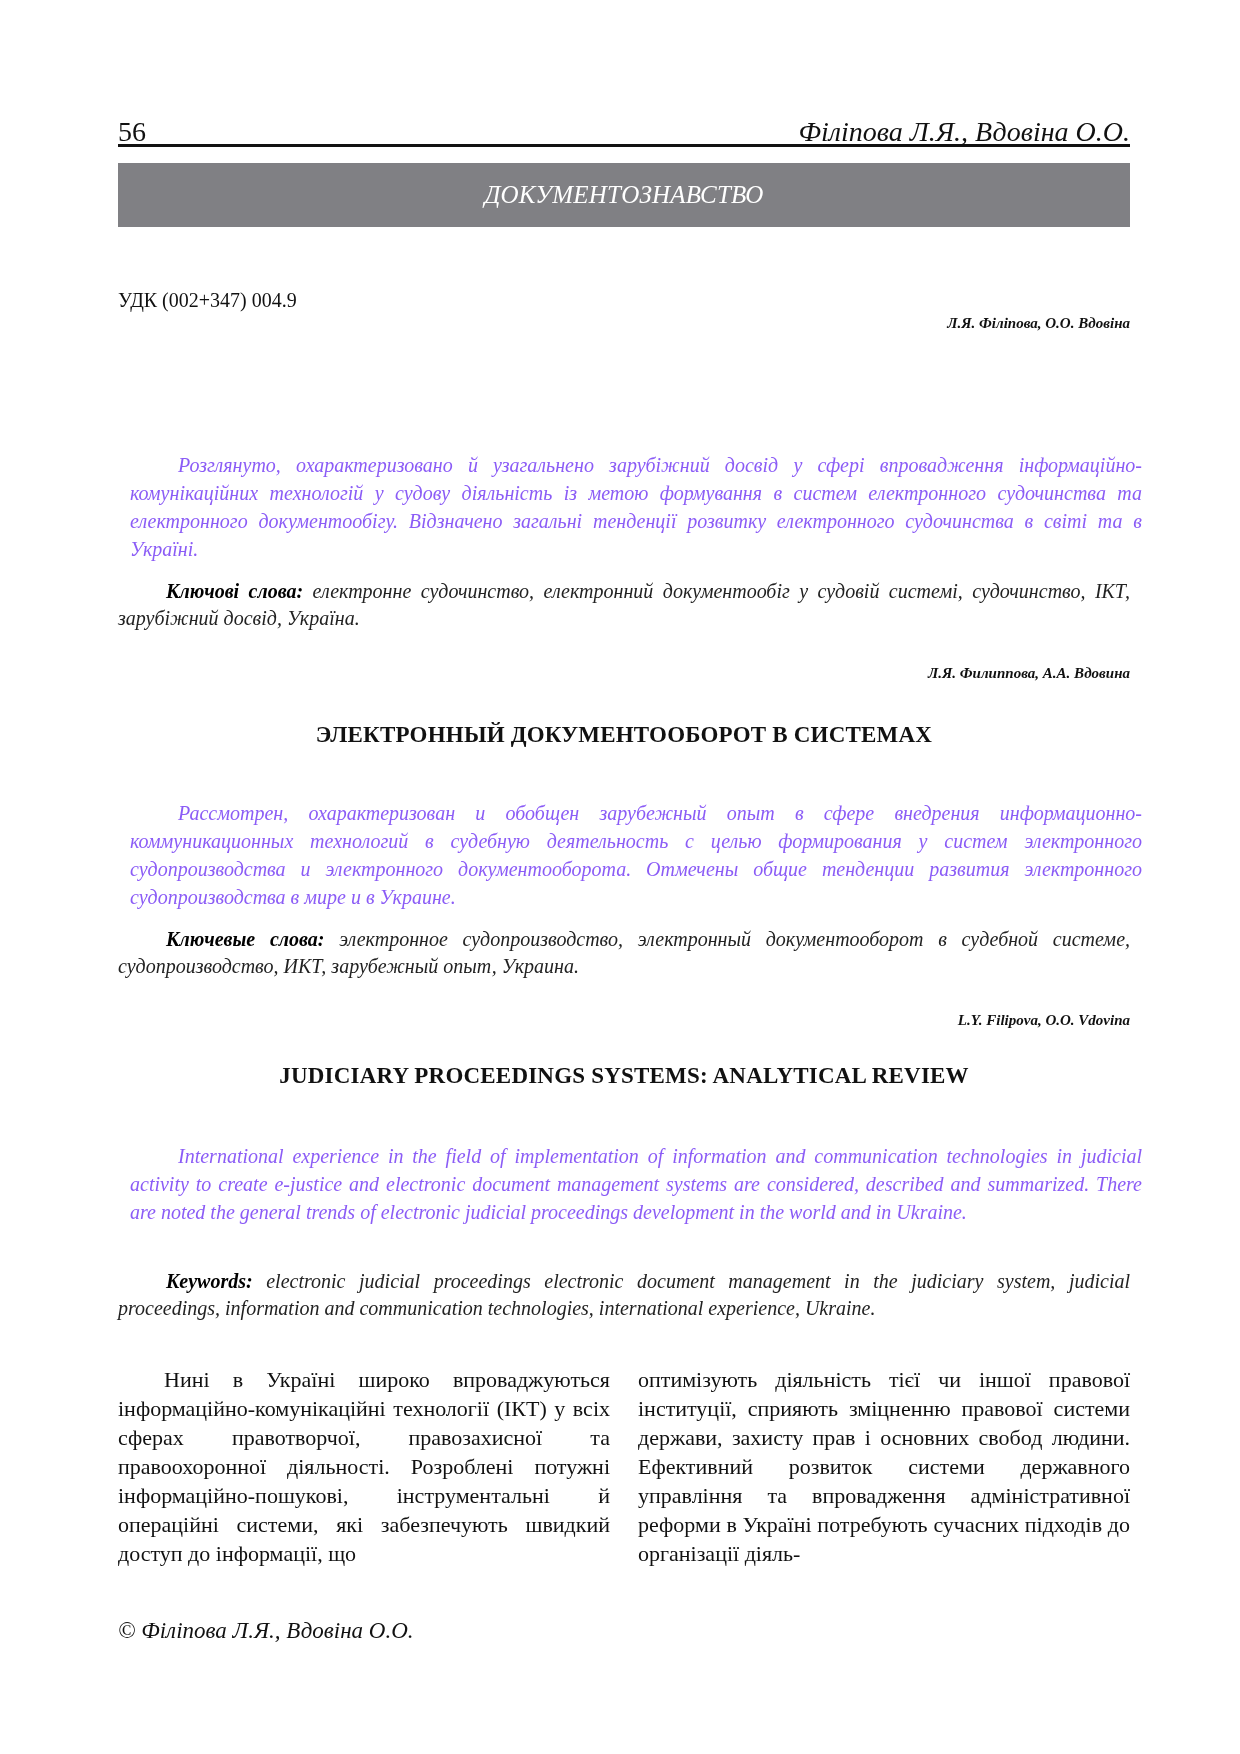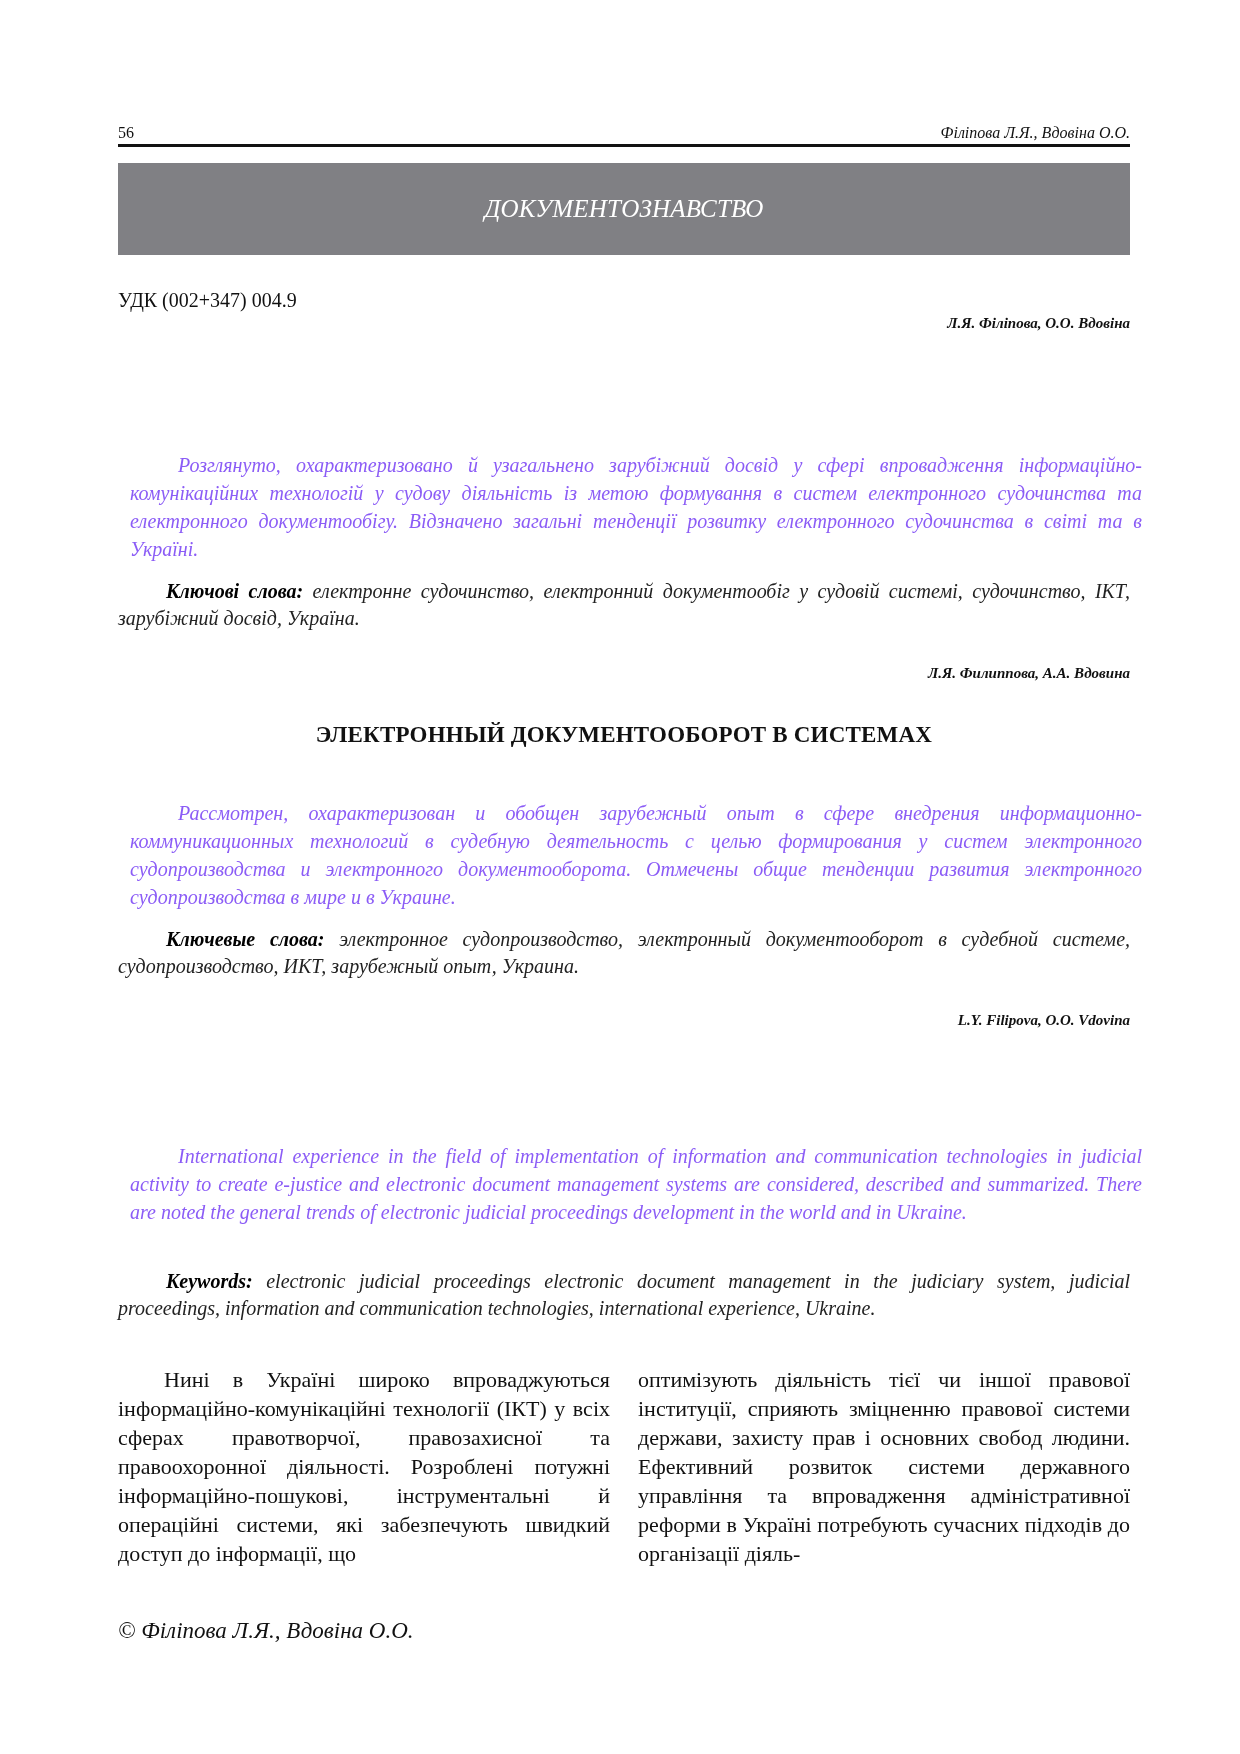--- a/index.html
+++ b/index.html
@@ -1,26 +1,26 @@
 <!DOCTYPE html>
 <html><head>
   <meta charset="utf-8">
   <style>
     html, body { margin: 0; padding: 0; background: #ffffff; }
     body { width: 1240px; height: 1754px; position: relative; overflow: hidden;
            font-family: "Liberation Serif", "DejaVu Serif", serif; color: #111; }
     .page { position: absolute; left: 118px; width: 1012px; top: 0; }
 
-    .running-head { position: absolute; top: 124px; left: 0; width: 1012px; height: 30px;
-                    font-size: 16px; text-align: center; }
+    .running-head { position: absolute; top: 116px; left: 0; width: 1012px; height: 30px;
+                    font-size: 28px; text-align: center; }
     .running-head .pno { position: absolute; left: 0; top: 0; }
     .running-head .auth { position: absolute; right: 0; top: 0; font-style: italic; }
     .head-rule { position: absolute; top: 144px; left: 0; width: 1012px; height: 3px; background: #111; }
 
-    .banner { position: absolute; top: 163px; left: 0; width: 1012px; height: 92px; background: #808084;
+    .banner { position: absolute; top: 163px; left: 0; width: 1012px; height: 64px; background: #808084;
               display: flex; align-items: center; justify-content: center; }
     .banner span { color: #fff; font-style: italic; font-size: 25px; letter-spacing: 0.2px; }
 
     .udk { position: absolute; top: 289px; left: 0; font-size: 20px; }
     .byline { position: absolute; right: 0; font-size: 15px; font-style: italic; font-weight: bold; }
     .title { position: absolute; left: 0; width: 1012px; text-align: center; font-weight: bold;
              font-size: 23px; line-height: 29px; letter-spacing: 0.2px; }
     .abstract { position: absolute; left: 12px; width: 1012px; font-style: italic; font-size: 20px;
                 line-height: 28px; text-align: justify; color: #8b5cf6; }
     .abstract p { margin: 0; text-indent: 48px; }
@@ -71,20 +71,21 @@
   </div>
   <div class="abstract" style="top:799px;">
     <p>Рассмотрен, охарактеризован и обобщен зарубежный опыт в сфере внедрения информационно-коммуникационных технологий в судебную деятельность с целью формирования у систем электронного судопроизводства и электронного документооборота. Отмечены общие тенденции развития электронного судопроизводства в мире и в Украине.</p>
   </div>
   <div class="kw" style="top:926px;">
     <p><b>Ключевые слова:</b><span> электронное судопроизводство, электронный документооборот в судебной системе, судопроизводство, ИКТ, зарубежный опыт, Украина.</span></p>
   </div>
 
   <div class="byline" style="top:1012px;">L.Y. Filipova, O.O. Vdovina</div>
   <div class="title" style="top:1061px;">
+    <div>JUDICIARY PROCEEDINGS SYSTEMS: ANALYTICAL REVIEW</div>
   </div>
   <div class="abstract" style="top:1142px;">
     <p>International experience in the field of implementation of information and communication technologies in judicial activity to create e-justice and electronic document management systems are considered, described and summarized. There are noted the general trends of electronic judicial proceedings development in the world and in Ukraine.</p>
   </div>
   <div class="kw" style="top:1268px;">
     <p><b>Keywords:</b><span> electronic judicial proceedings electronic document management in the judiciary system, judicial proceedings, information and communication technologies, international experience, Ukraine.</span></p>
   </div>
 
   <div class="col left">
     <p>Нині в Україні широко впроваджуються інформаційно-комунікаційні технології (ІКТ) у всіх сферах правотворчої, правозахисної та правоохоронної діяльності. Розроблені потужні інформаційно-пошукові, інструментальні й операційні системи, які забезпечують швидкий доступ до інформації, що</p>

